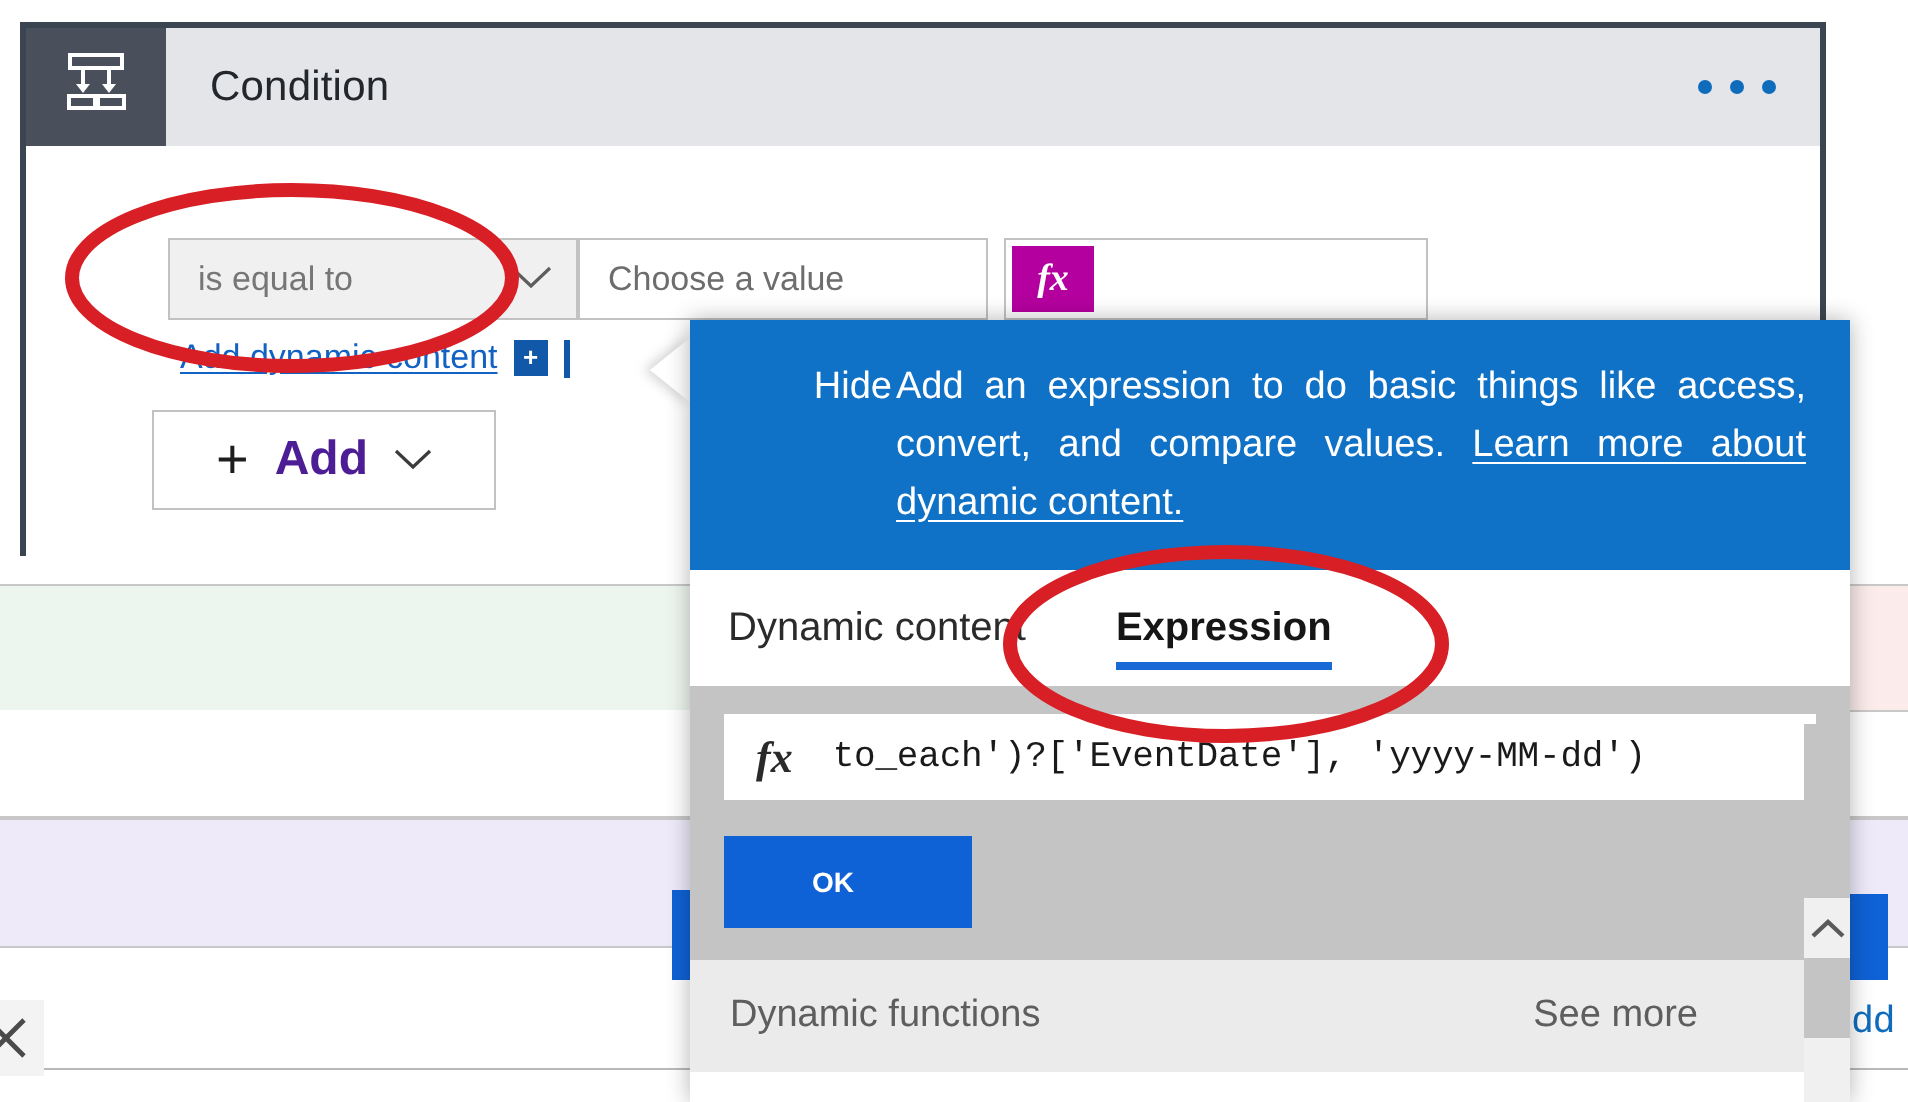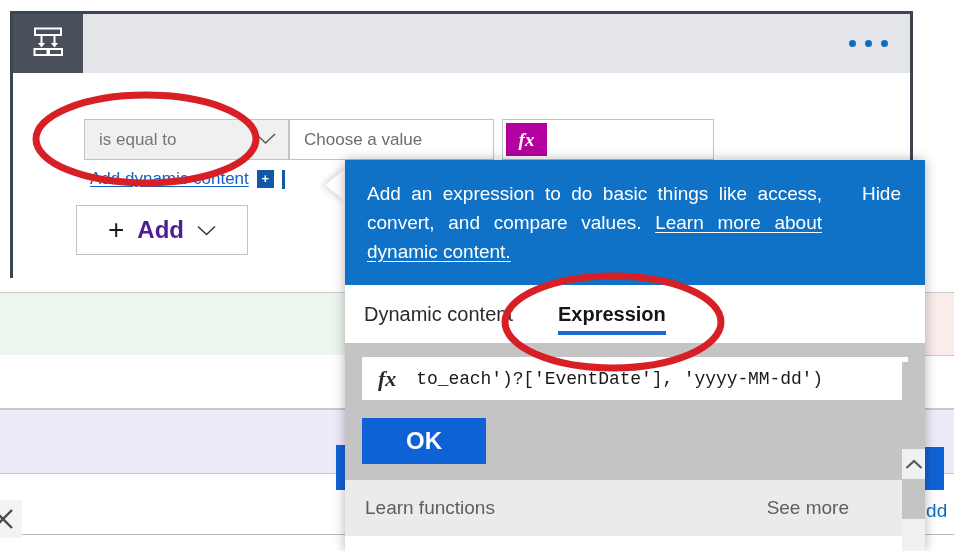--- a/index.html
+++ b/index.html
@@ -404,21 +404,21 @@
     color: #1a1a1a;
     letter-spacing: -.1px;
     white-space: nowrap;
   }
   #expression-ok-button {
     margin-top: 18px;
     width: 124px;
     height: 46px;
     background: #0f62d6;
     color: #ffffff;
-    font-size: 24px;
+    font-size: 14px;
     font-weight: bold;
     display: flex;
     align-items: center;
     padding-left: 44px;
     box-sizing: border-box;
   }
 
   #panel-functions-bar {
     background: #ebebeb;
     height: 56px;
@@ -509,20 +509,21 @@
           <rect x="5" y="4.5" width="26" height="6.5" fill="none" stroke="#ffffff" stroke-width="2"></rect>
           <path d="M11.5 11 V20.5" stroke="#ffffff" stroke-width="2" fill="none"></path>
           <path d="M24.5 11 V20.5" stroke="#ffffff" stroke-width="2" fill="none"></path>
           <path d="M8 19 L11.5 23.5 L15 19 Z" fill="#ffffff"></path>
           <path d="M21 19 L24.5 23.5 L28 19 Z" fill="#ffffff"></path>
           <rect x="4.5" y="25" width="13" height="6" fill="none" stroke="#ffffff" stroke-width="2"></rect>
           <rect x="19" y="25" width="13" height="6" fill="none" stroke="#ffffff" stroke-width="2"></rect>
         </svg>
       </span>
     </div>
+    <div id="condition-title">Condition</div>
     <div id="condition-menu">
       <span class="dot"></span>
       <span class="dot"></span>
       <span class="dot"></span>
     </div>
   </div>
 
   <div id="condition-body">
 
     <div id="condition-row">
@@ -561,24 +562,24 @@
     </div>
 
   </div>
 </div>
 
 <div id="panel-pointer"></div>
 
 <div id="expression-panel">
 
   <div id="panel-banner">
+    <div id="panel-hide-button">Hide</div>
     <div id="panel-banner-text">
       <span>Add an expression to do basic things like access, convert, and compare values. </span><span id="panel-banner-link">Learn more about dynamic content.</span>
     </div>
-    <div id="panel-hide-button">Hide</div>
   </div>
 
   <div id="panel-tabs">
     <div class="panel-tab" id="tab-dynamic-content">
       <span>Dynamic content</span>
     </div>
     <div class="panel-tab" id="tab-expression">
       <span>Expression</span>
       <span class="tab-underline"></span>
     </div>
@@ -586,21 +587,21 @@
 
   <div id="panel-expression-area">
     <div id="expression-input">
       <span class="fx-glyph">fx</span>
       <span id="expression-value">to_each')?['EventDate'], 'yyyy-MM-dd')</span>
     </div>
     <div id="expression-ok-button">OK</div>
   </div>
 
   <div id="panel-functions-bar">
-    <span id="functions-category">Learn functions</span>
+    <span id="functions-category">Dynamic functions</span>
     <span id="functions-see-more">See more</span>
   </div>
 
   <div id="panel-scrollbar">
     <div id="panel-scroll-track-top"></div>
     <div id="panel-scroll-up">
       <svg width="18" height="11" viewBox="0 0 18 11" aria-hidden="true">
         <path d="M1.5 9 L9 2 L16.5 9" stroke="#5a5a5a" stroke-width="2.2" fill="none"></path>
       </svg>
     </div>

